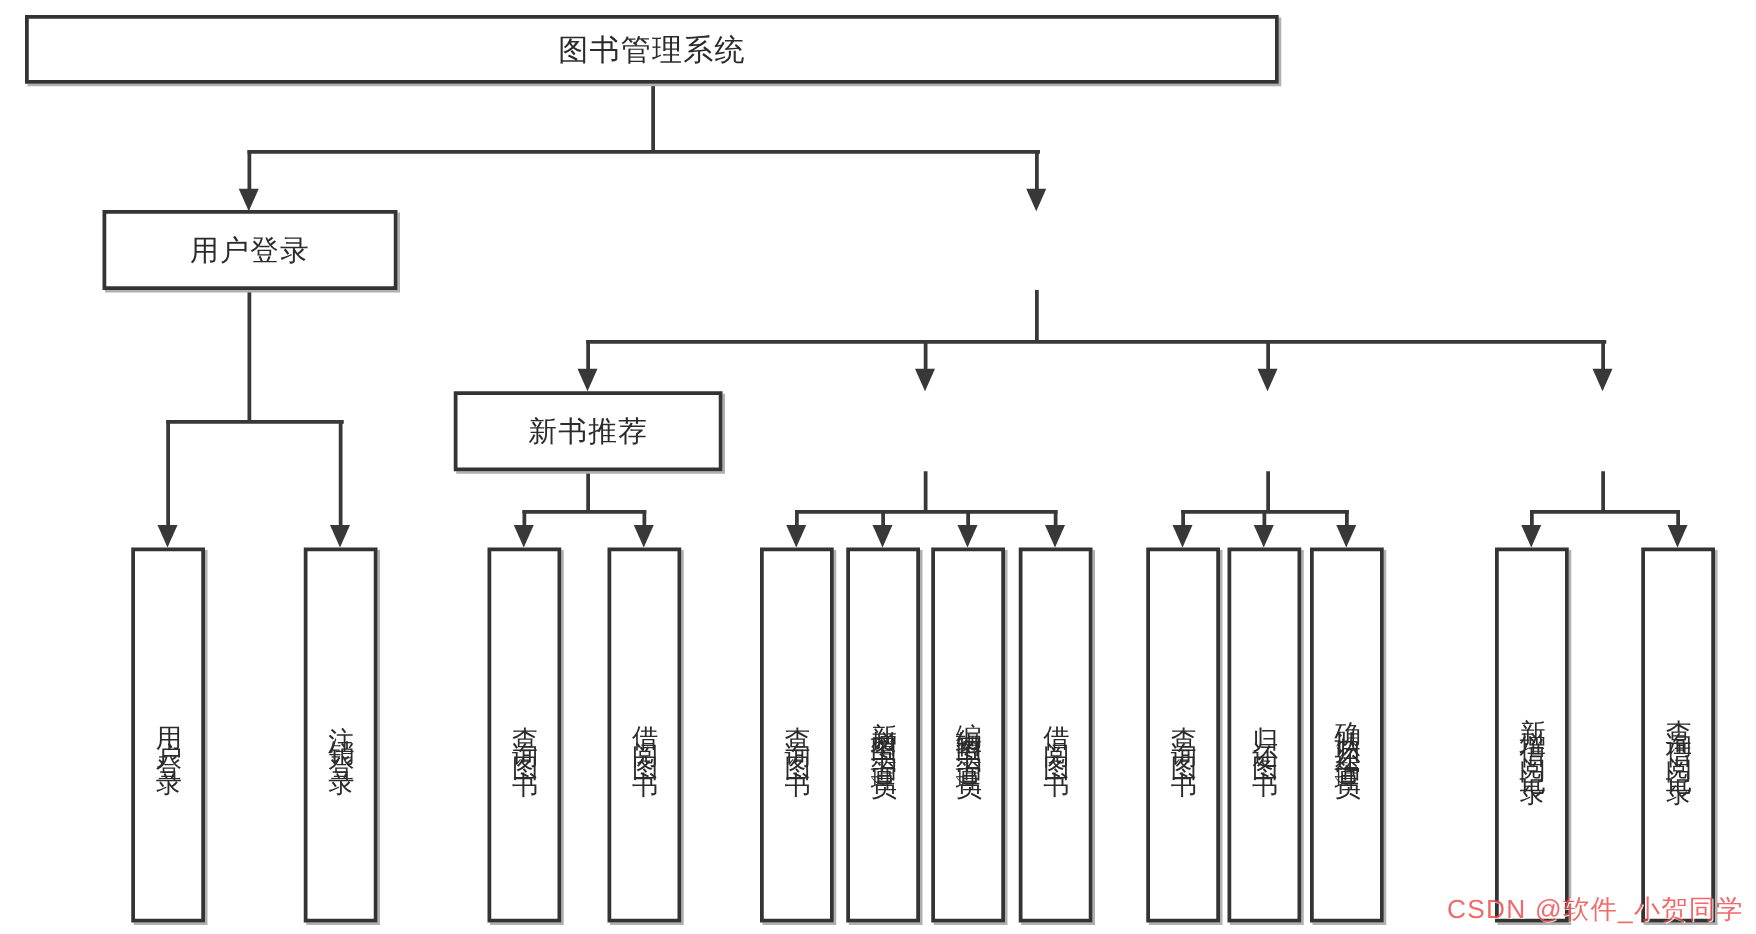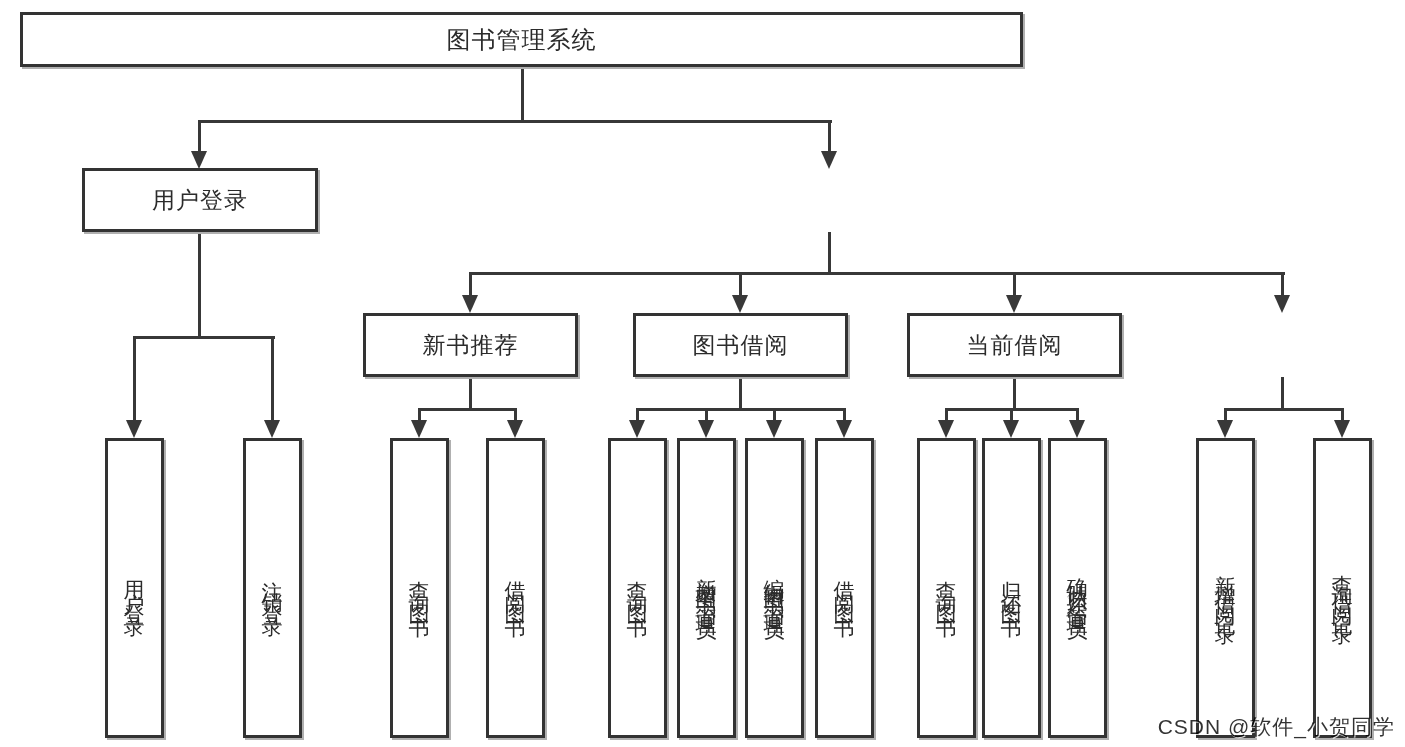--- a/index.html
+++ b/index.html
@@ -27,21 +27,21 @@
   .vbox.long  span{letter-spacing:6px;}
   
   .vl,.hl{position:absolute;background:#383838;z-index:1;}
   .vl{width:3px;}
   .hl{height:3px;}
   .ah{position:absolute;width:0;height:0;z-index:1;
       border-left:8px solid transparent;border-right:8px solid transparent;
       border-top:18px solid #383838;}
   .watermark{
     position:absolute;right:10px;bottom:6px;z-index:10;
-    font-size:21px;color:#000000;opacity:.8;letter-spacing:1px;
+    font-size:21px;color:#ef4444;opacity:.8;letter-spacing:1px;
     text-shadow:1px 1px 0 #ffffff;
     text-align:right;
   }
 </style>
 </head>
 <body>
 
 <div class="canvas">
 
   <div class="vl" style="left:521px;top:67px;height:53px;"></div>
@@ -101,22 +101,20 @@
   <div class="vl" style="left:1224px;top:408px;height:16px;"></div>
   <div class="ah" style="left:1217px;top:420px;"></div>
   <div class="vl" style="left:1341px;top:408px;height:16px;"></div>
   <div class="ah" style="left:1334px;top:420px;"></div>
 
   <div class="box root">图书管理系统</div>
 
   <div class="box lvl1" style="left:82px;">用户登录</div>
 
   <div class="box lvl2" style="left:363px;">新书推荐</div>
-  <div class="box lvl2" style="left:633px;">图书借阅</div>
-  <div class="box lvl2" style="left:907px;">当前借阅</div>
 
   <div class="box vbox short" style="left:105px;">
     <span>用户登录</span>
   </div>
   <div class="box vbox short" style="left:243px;">
     <span>注销登录</span>
   </div>
 
   <div class="box vbox short" style="left:390px;">
     <span>查询图书</span>

